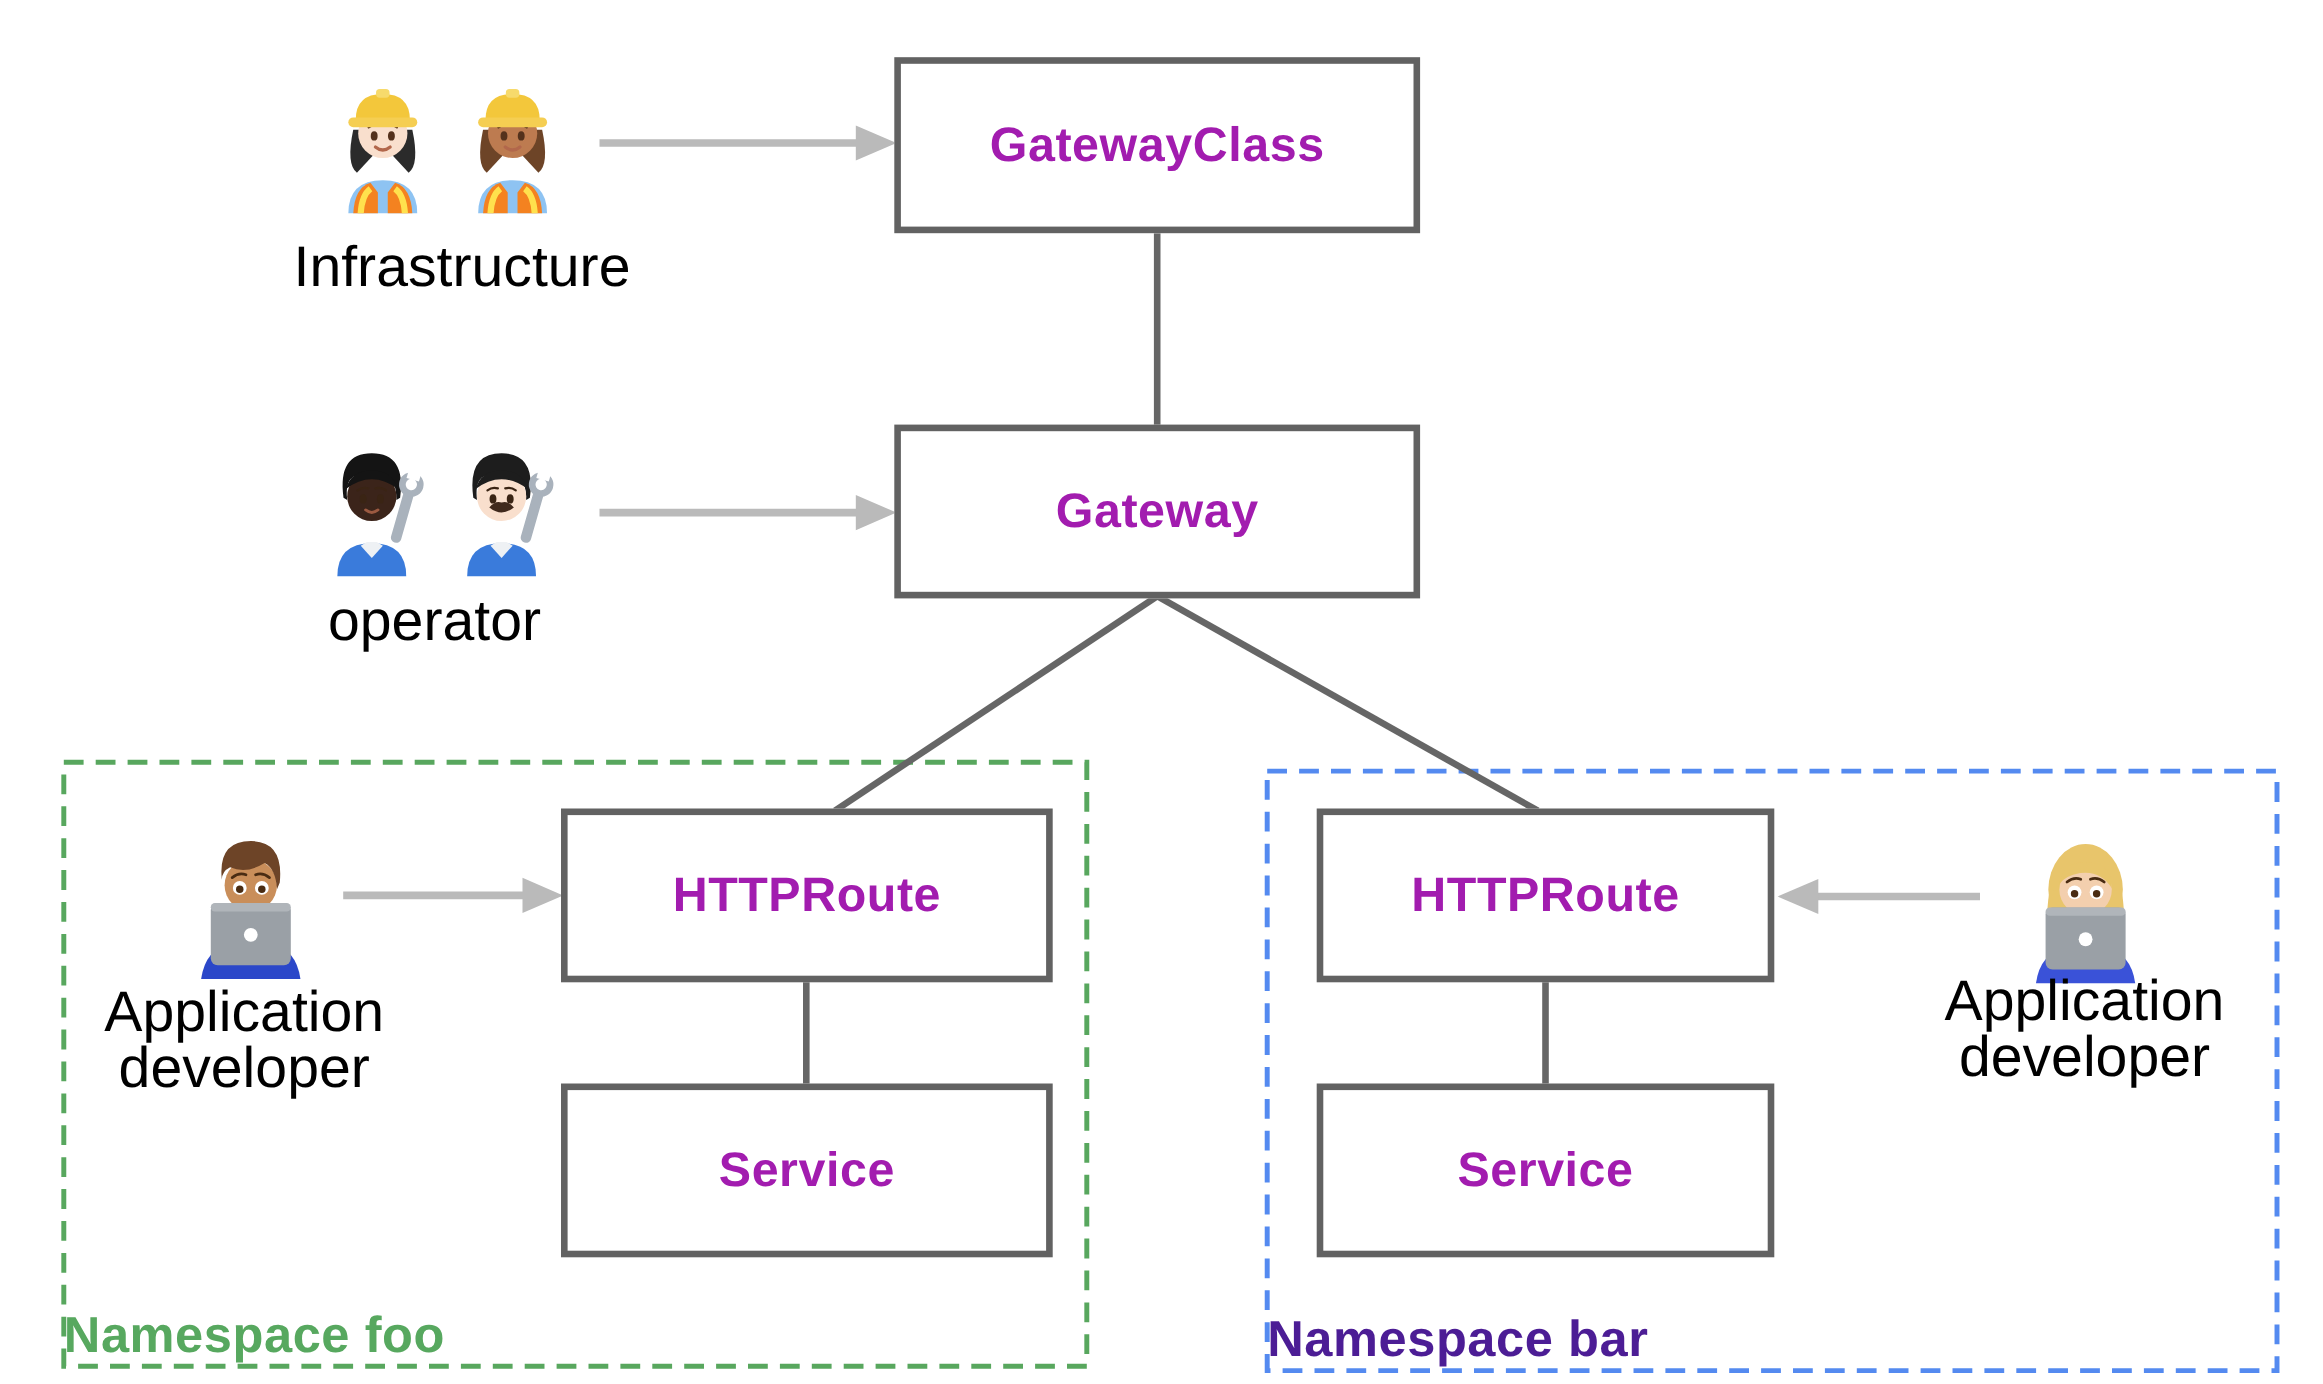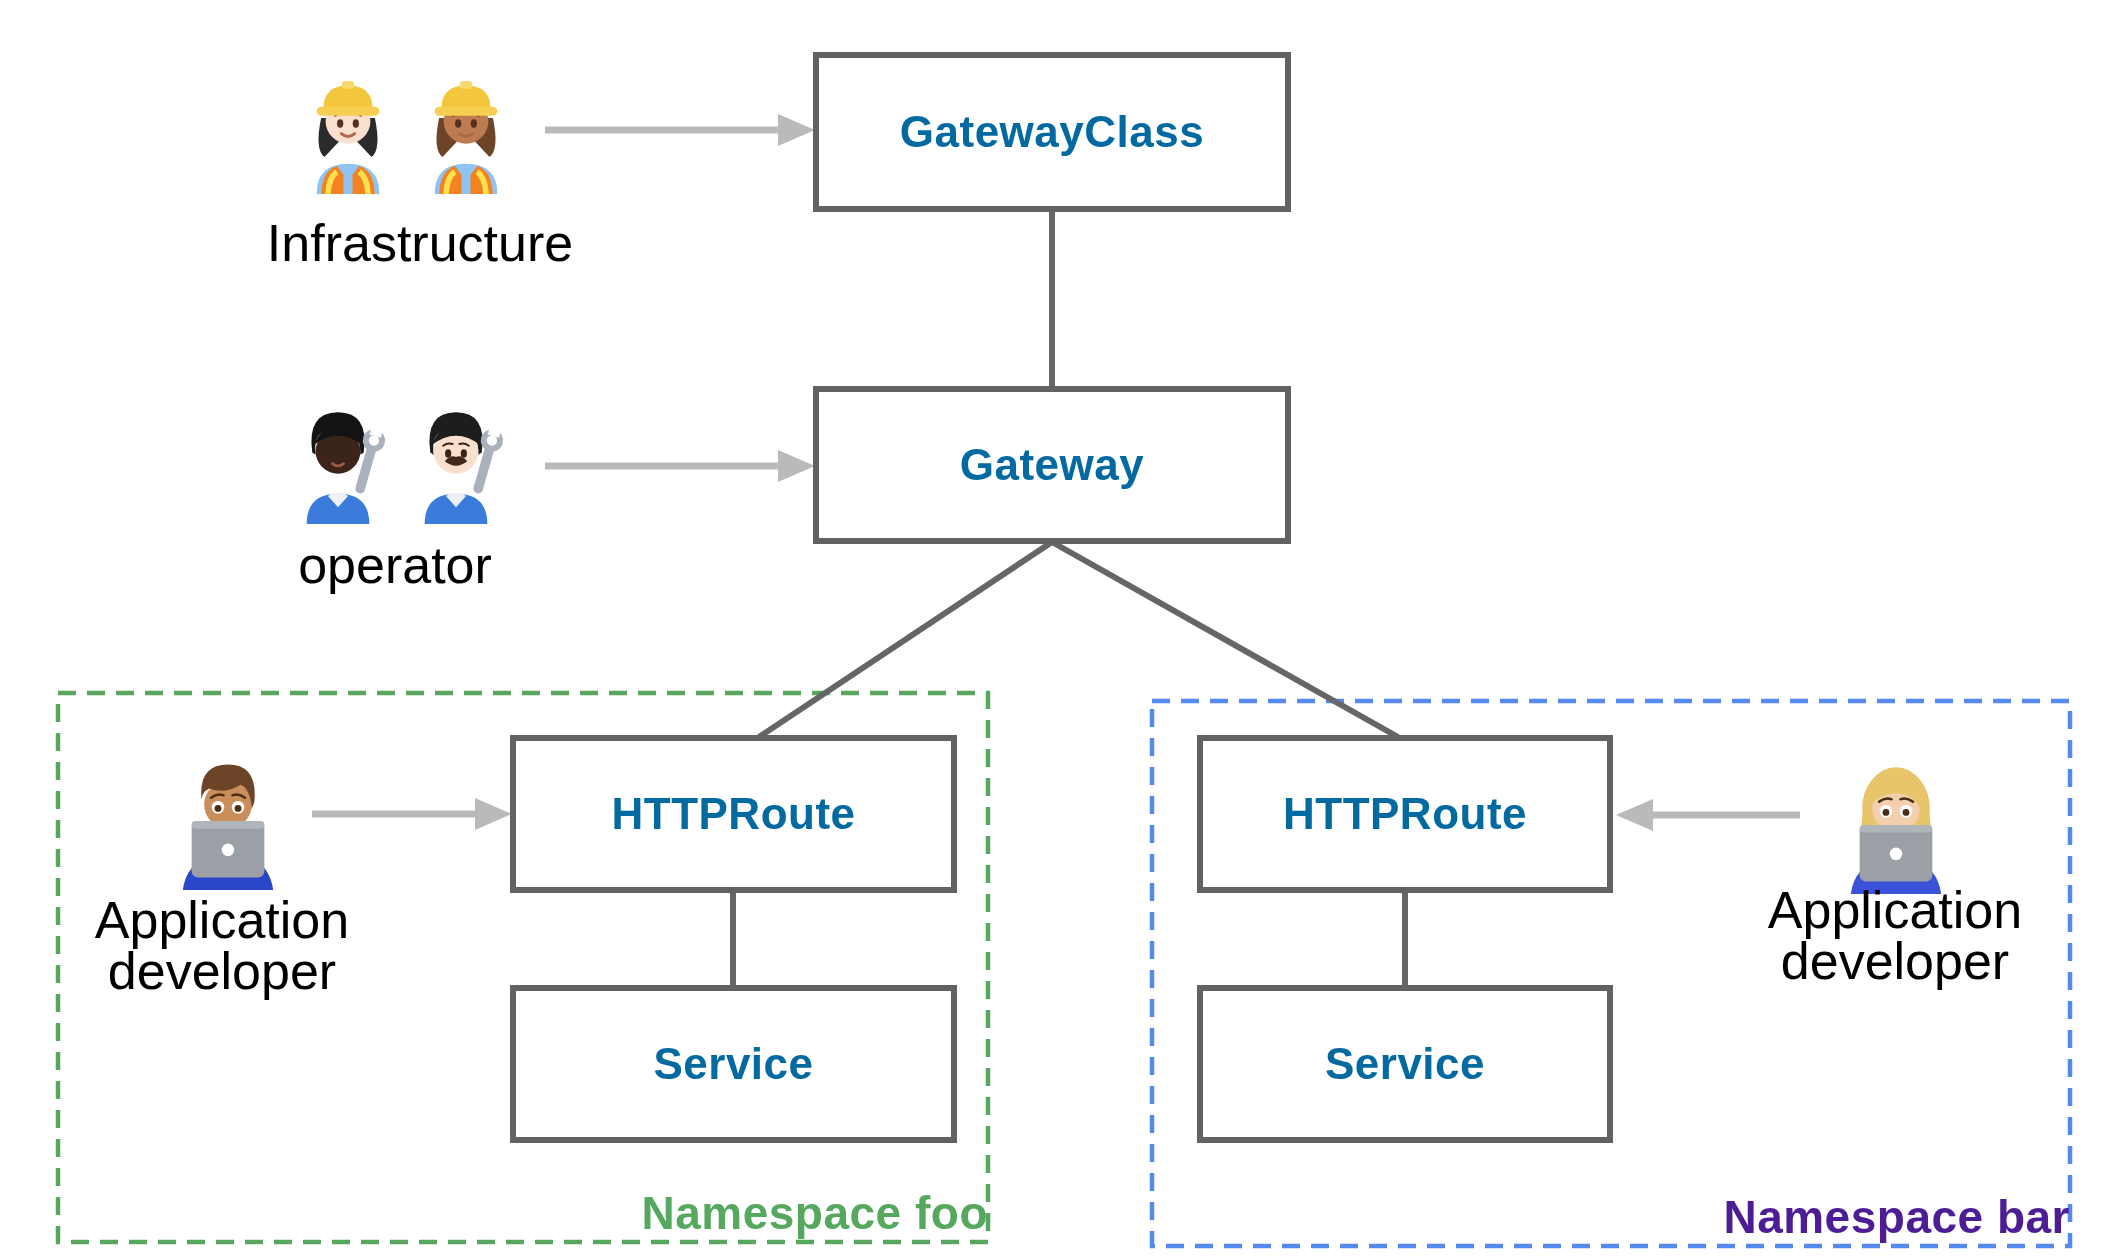--- a/index.html
+++ b/index.html
@@ -4,25 +4,25 @@
 <style>
   html,body{margin:0;padding:0;background:#ffffff;}
   .canvas{
     position:relative;width:2112px;height:1258px;background:#ffffff;
     font-family:"Liberation Sans", sans-serif;overflow:hidden;
   }
   .layer{position:absolute;left:0;top:0;width:2112px;height:1258px;}
   .node{
     position:absolute;box-sizing:border-box;background:#ffffff;
     border:6px solid #626262;display:flex;align-items:center;justify-content:center;
-    font-weight:bold;font-size:44px;letter-spacing:0.5px;color:#0369a1;
+    font-weight:bold;font-size:44px;letter-spacing:0.5px;color:#a21caf;
     z-index:3;
   }
   .ns-label{
-    position:absolute;text-align:right;font-weight:bold;font-size:46px;
+    position:absolute;text-align:left;font-weight:bold;font-size:46px;
     letter-spacing:0.5px;z-index:2;
   }
   .ns-label.foo{color:#57a85f;}
   .ns-label.bar{color:#4c1d95;}
   .persona-label{
     position:absolute;text-align:center;font-size:52px;line-height:51px;
     color:#000000;z-index:2;
   }
   .persona-icons{position:absolute;display:flex;gap:6px;z-index:2;}
   .persona-icon{display:block;}

